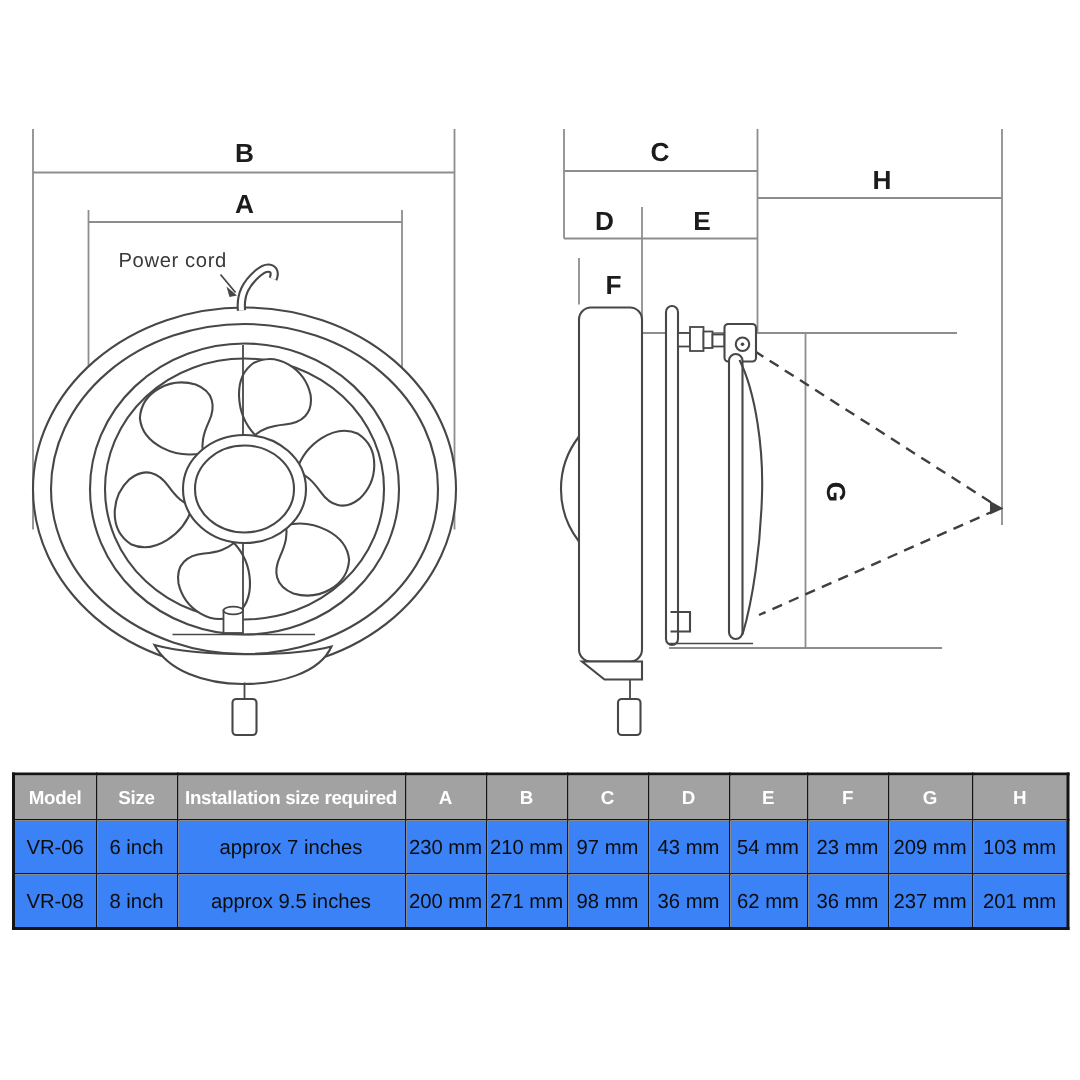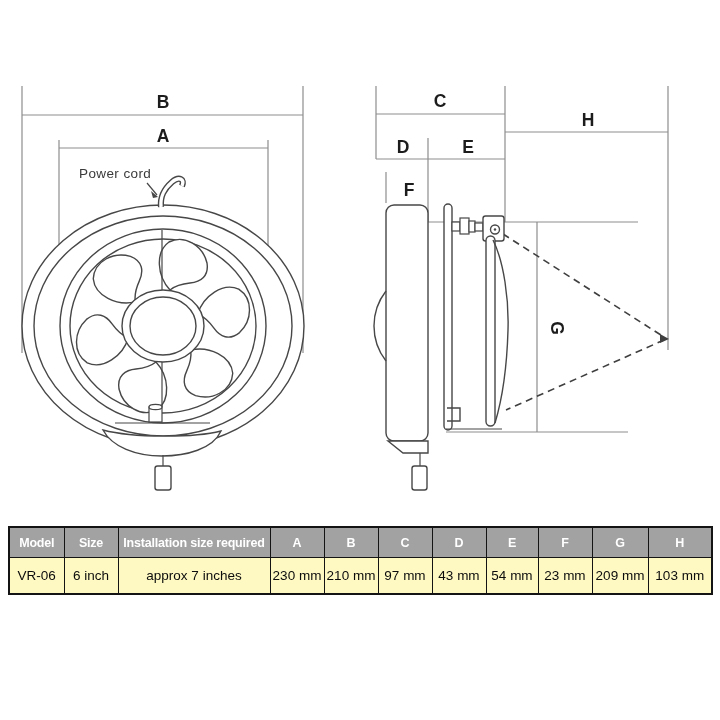--- a/index.html
+++ b/index.html
@@ -1,27 +1,27 @@
 <!DOCTYPE html>
 <html><head>
 <meta charset="utf-8">
 <style>
   html,body{margin:0;padding:0;background:#fff;}
   #page{position:relative;width:720px;height:720px;background:#ffffff;overflow:hidden;
         font-family:"Liberation Sans",sans-serif;}
   #diagram{position:absolute;left:0;top:0;}
   
   #spec-table{position:absolute;left:8px;top:515px;width:703px;border-collapse:collapse;
-              table-layout:fixed;margin-top:11px;}
+              table-layout:fixed;}
   #spec-table th,#spec-table td{border:1.6px solid #141414;text-align:center;vertical-align:middle;
               padding:0;overflow:hidden;white-space:nowrap;}
   #spec-table{border:2.5px solid #141414;}
   #spec-table thead th{background:#a2a2a2;color:#ffffff;font-weight:bold;font-size:12.5px;height:29px;
               letter-spacing:-0.2px;}
-  #spec-table tbody td{background:#fef9c3;color:#0c0c0c;font-size:13.5px;height:35px;text-align:center;}
+  #spec-table tbody td{background:#3b82f6;color:#0c0c0c;font-size:13.5px;height:35px;text-align:center;}
   
   text.dim{font-family:"Liberation Sans",sans-serif;font-weight:bold;font-size:17.5px;fill:#1c1c1c;}
   text.note{font-family:"Liberation Sans",sans-serif;font-size:13.5px;fill:#3a3a3a;letter-spacing:.4px;}
 </style>
 </head>
 <body>
 
 <div id="page">
 
   <svg id="diagram" width="720" height="512" viewBox="0 0 720 512">
@@ -173,15 +173,28 @@
         <td>approx 7 inches</td>
         <td>230 mm</td>
         <td>210 mm</td>
         <td>97 mm</td>
         <td>43 mm</td>
         <td>54 mm</td>
         <td>23 mm</td>
         <td>209 mm</td>
         <td>103 mm</td>
       </tr>
+      <tr>
+        <td>VR-08</td>
+        <td>8 inch</td>
+        <td>approx 9.5 inches</td>
+        <td>200 mm</td>
+        <td>271 mm</td>
+        <td>98 mm</td>
+        <td>36 mm</td>
+        <td>62 mm</td>
+        <td>36 mm</td>
+        <td>237 mm</td>
+        <td>201 mm</td>
+      </tr>
     </tbody>
   </table>
 </div>
 
 </body></html>

